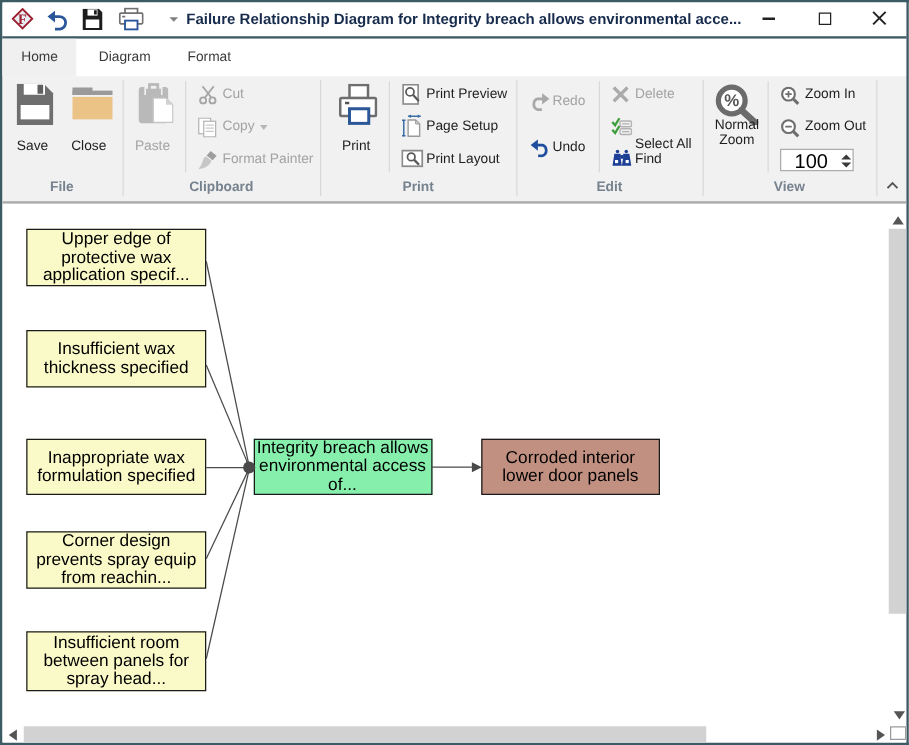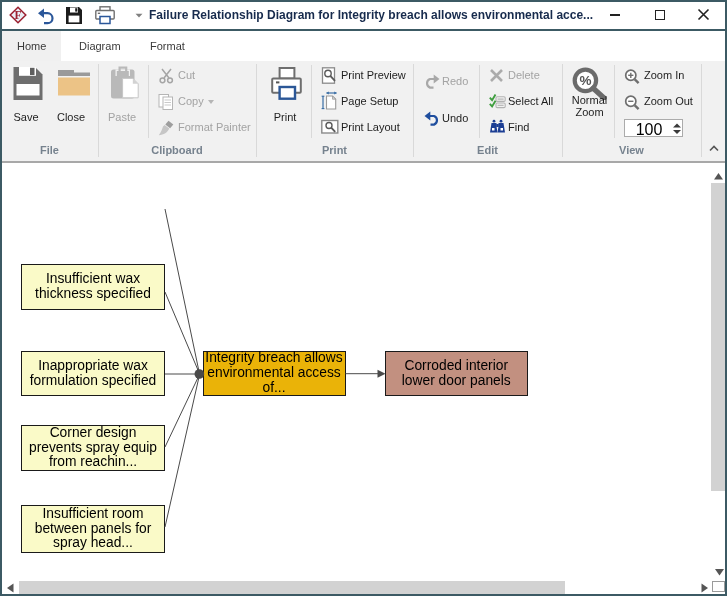--- a/index.html
+++ b/index.html
@@ -194,21 +194,21 @@
     </svg>
     <div class="smalllbl dis" style="left:506px;top:8px;">Delete</div>
     <svg class="abs" style="left:487px;top:33px;" width="17" height="15" viewBox="0 0 17 15">
       <rect x="7" y="2.8" width="9.2" height="4.6" rx="1.2" fill="none" stroke="#b2b2b2" stroke-width="1.1"></rect>
       <rect x="7" y="9" width="9.2" height="4.6" rx="1.2" fill="none" stroke="#b2b2b2" stroke-width="1.1"></rect>
       <line x1="8.6" y1="5.1" x2="14.6" y2="5.1" stroke="#b2b2b2" stroke-width="1.1"></line>
       <line x1="8.6" y1="11.3" x2="14.6" y2="11.3" stroke="#b2b2b2" stroke-width="1.1"></line>
       <path d="M0.8,3.6 l2.3,2.6 3.4,-5.6" stroke="#3f9e3f" stroke-width="1.9" fill="none"></path>
       <path d="M0.8,9.8 l2.3,2.6 3.4,-5.6" stroke="#3f9e3f" stroke-width="1.9" fill="none"></path>
     </svg>
-    <div class="smalllbl" style="left:506px;top:34px;">Select All</div>
+    <div class="smalllbl" style="left:506px;top:48px;">Select All</div>
     <svg class="abs" style="left:487px;top:58px;" width="17" height="16" viewBox="0 0 17 16">
       <circle cx="5" cy="2.2" r="1.4" fill="#1c3e94"></circle>
         <circle cx="12" cy="2.2" r="1.4" fill="#1c3e94"></circle>
       <path d="M2.5,4 h5 v3.5 l1,6 h-7.5 z" fill="#1c3e94"></path>
       <path d="M14.5,4 h-5 v3.5 l-1,6 h7.5 z" fill="#1c3e94"></path>
       <rect x="7.2" y="5" width="2.6" height="3" fill="#1c3e94"></rect>
       <rect x="3" y="9" width="2.5" height="2.5" fill="#fff"></rect>
       <rect x="11.5" y="9" width="2.5" height="2.5" fill="#fff"></rect>
     </svg>
     <div class="smalllbl" style="left:506px;top:60px;">Find</div>
@@ -239,25 +239,26 @@
       <polygon points="5,0.5 9,4.5 1,4.5" fill="#3a3a3a"></polygon>
       <polygon points="1,7 9,7 5,11" fill="#3a3a3a"></polygon>
     </svg>
 
     <svg class="abs" style="left:706px;top:83px;" width="12" height="9" viewBox="0 0 12 9">
       <path d="M2,6.5 L6,2.5 L10,6.5" fill="none" stroke="#555" stroke-width="1.6"></path>
     </svg>
   </div>
 
   <div class="abs canvas" id="canvas">
+    <div class="node yellow" style="left:19px;top:20px;width:144px;height:46px;">Upper edge of<br>protective wax<br>application specif...</div>
     <div class="node yellow" style="left:19px;top:188px;width:144px;height:45px;">Inappropriate wax<br>formulation specified</div>
     <div class="node yellow" style="left:19px;top:101px;width:144px;height:46px;">Insufficient wax<br>thickness specified</div>
     <div class="node yellow" style="left:19px;top:342px;width:144px;height:48px;">Insufficient room<br>between panels for<br>spray head...</div>
     <div class="node yellow" style="left:19px;top:262px;width:144px;height:46px;">Corner design<br>prevents spray equip<br>from reachin...</div>
-    <div class="node" style="left:200.5px;top:187.5px;width:143px;height:45.5px;background:#eab308;">Integrity breach allows<br>environmental access<br>of...</div>
+    <div class="node" style="left:200.5px;top:187.5px;width:143px;height:45.5px;background:#86efac;">Integrity breach allows<br>environmental access<br>of...</div>
     <div class="node" style="left:383px;top:188px;width:142.5px;height:45px;background:#c29080;">Corroded interior<br>lower door panels</div>
     <svg class="abs" style="left:0;top:0;" width="723" height="431">
       <g stroke="#4a4a4a" stroke-width="1" fill="none">
         <line x1="163" y1="46" x2="197" y2="208.5"></line>
         <line x1="163" y1="129" x2="197" y2="209.5"></line>
         <line x1="163" y1="211" x2="197" y2="211"></line>
         <line x1="163" y1="284" x2="197" y2="212.5"></line>
         <line x1="163" y1="364" x2="197" y2="214"></line>
         <line x1="343.5" y1="210.7" x2="376" y2="210.7"></line>
       </g>

